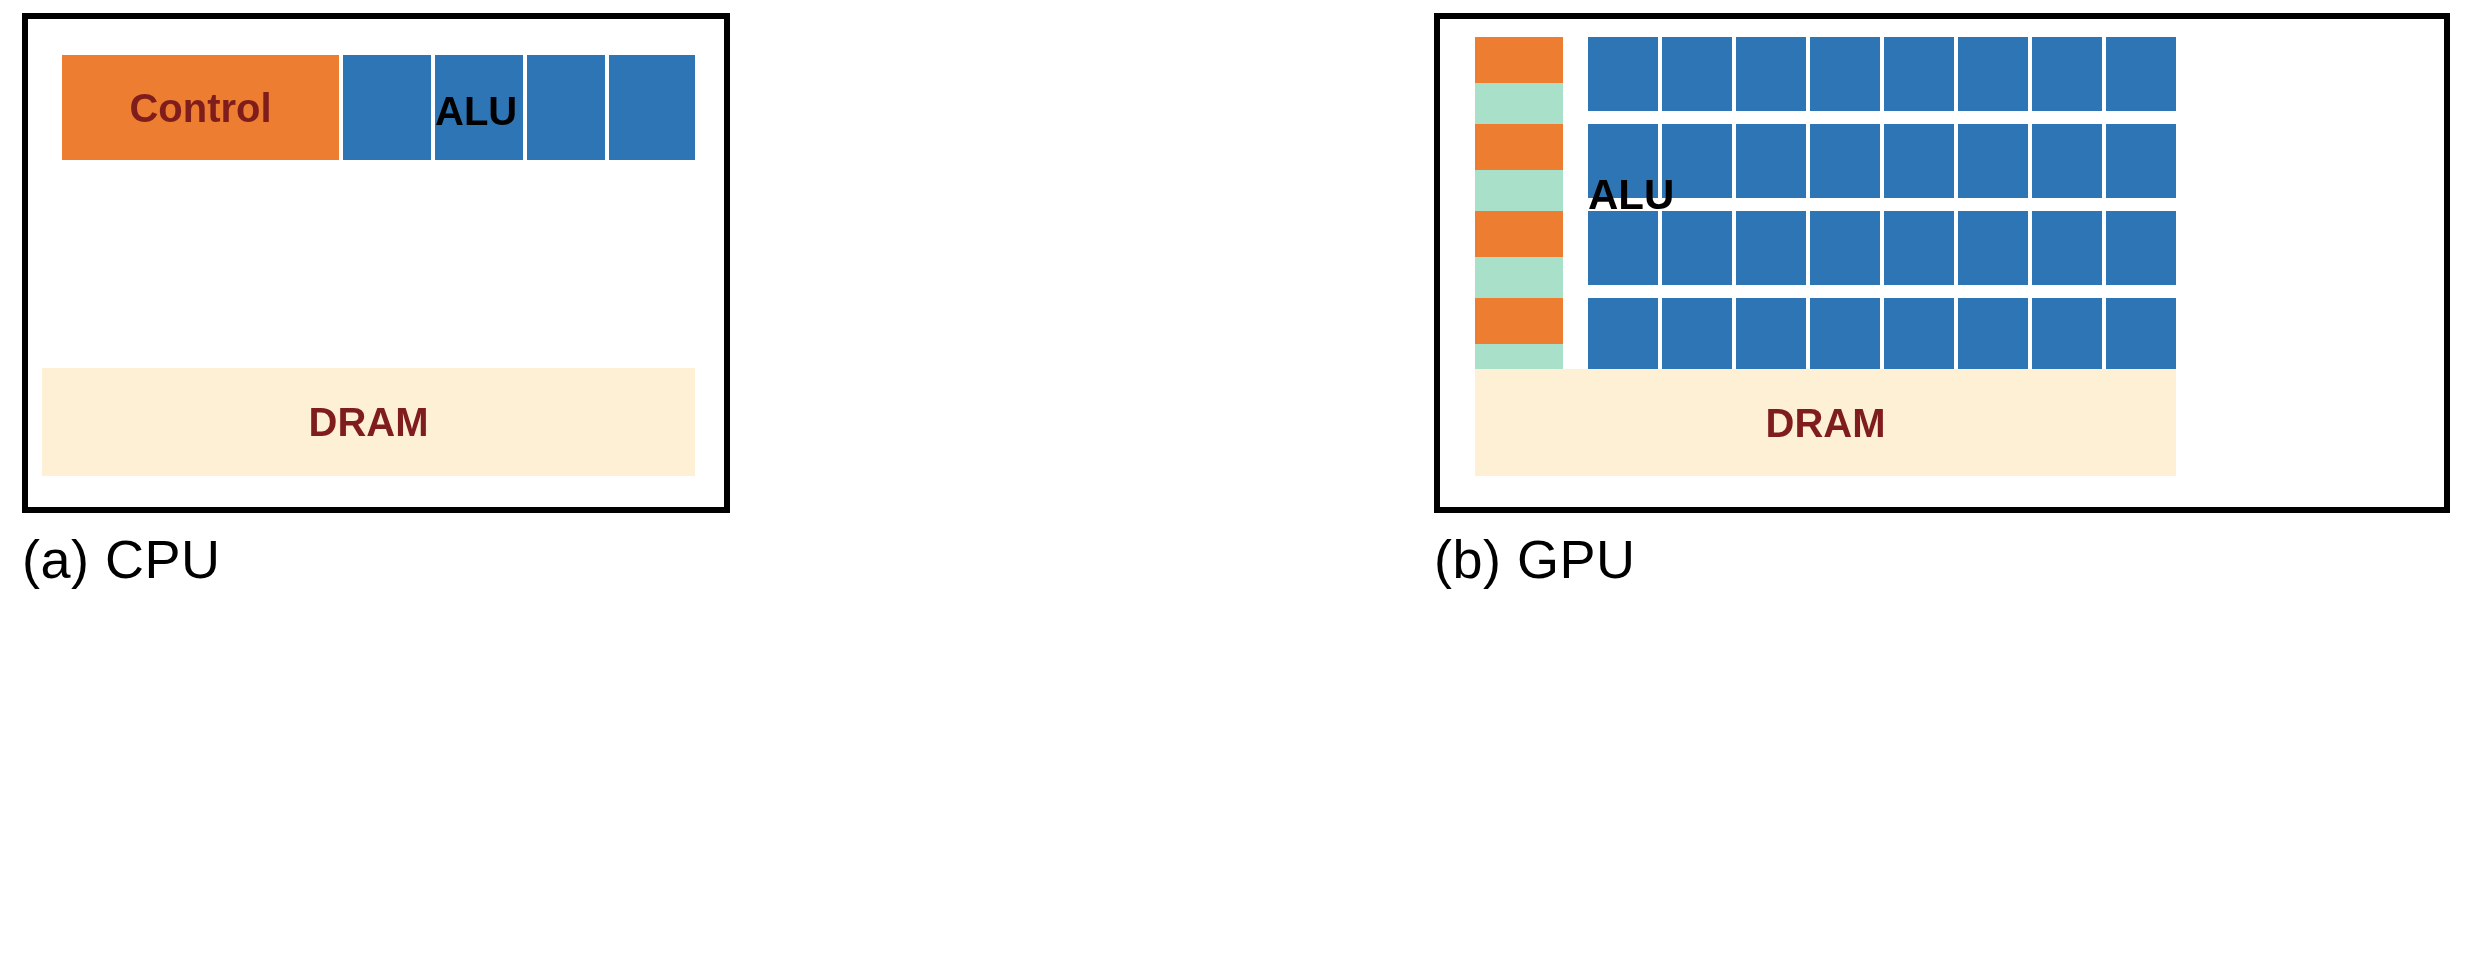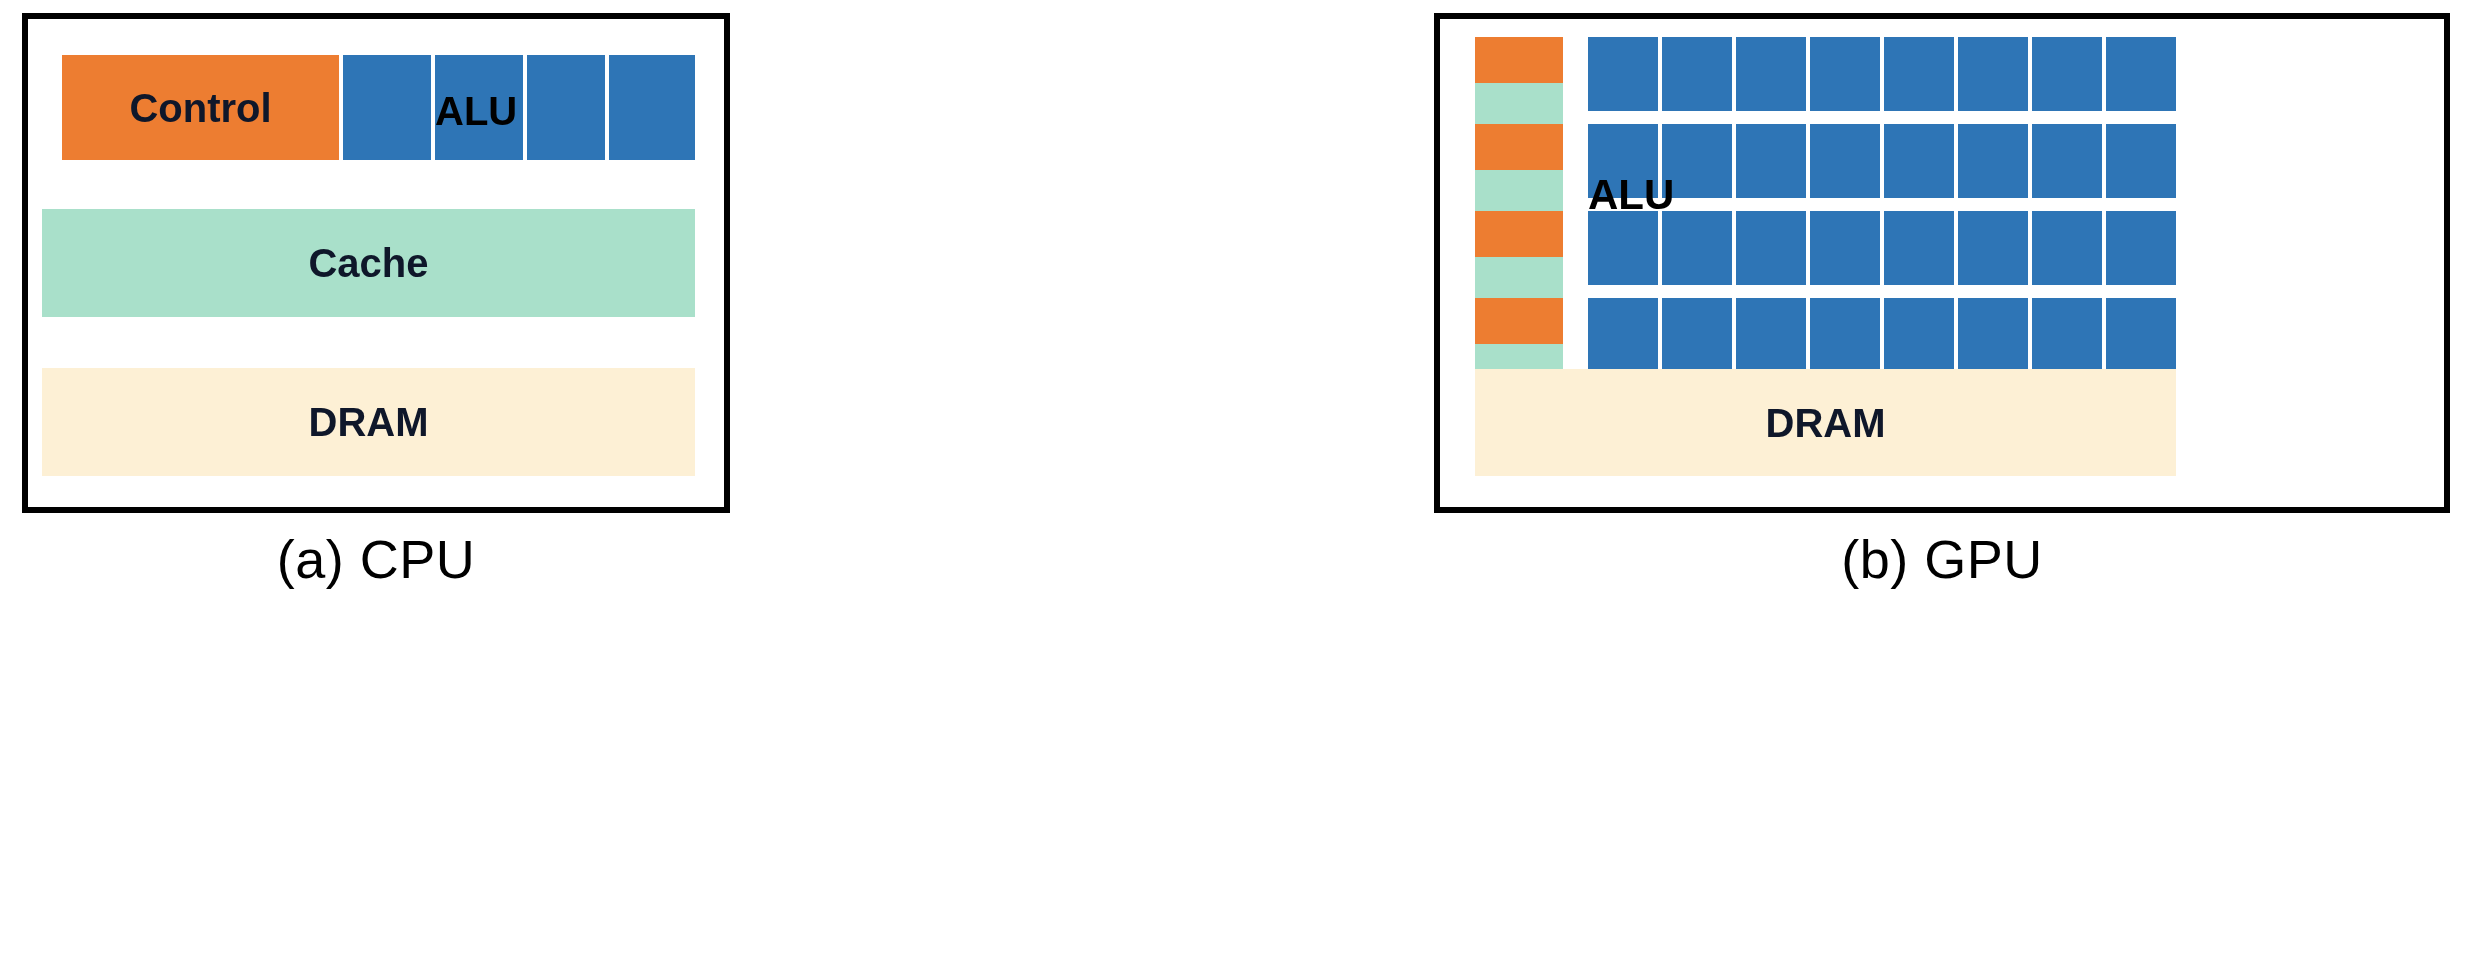--- a/index.html
+++ b/index.html
@@ -13,21 +13,21 @@
     background:#ffffff;
     border:6px solid #000000;
     box-sizing:border-box;
   }
   #cpu-panel { left:22px;  top:13px; width:708px; height:500px; }
   #gpu-panel { left:1434px; top:13px; width:1016px; height:500px; }
 
   
   .caption {
     position:absolute;
-    text-align:center;
+    text-align:left;
     font-size:54px;
     font-weight:400;
     color:#000000;
     font-family:"Liberation Sans", sans-serif;
     letter-spacing:0.5px;
     white-space:nowrap;
   }
   #cpu-caption { left:22px;  top:528px; width:708px; }
   #gpu-caption { left:1434px; top:528px; width:1016px; }
 
@@ -35,21 +35,21 @@
   .blk {
     position:absolute;
     box-sizing:border-box;
     display:flex;
     align-items:center;
     justify-content:center;
   }
   .blk .lbl {
     font-family:"Liberation Sans", sans-serif;
     font-weight:bold;
-    color:#0f172a;
+    color:#7f1d1d;
     line-height:1;
     white-space:nowrap;
   }
 
   
   .float-label {
     position:absolute;
     font-family:"Liberation Sans", sans-serif;
     font-weight:bold;
     color:#000000;
@@ -70,23 +70,20 @@
       <span class="lbl" style="font-size:40px;">Control</span>
     </div>
 
     <div class="blk" style="left:315px; top:36px; width:88px; height:105px; background:#2E75B6;"></div>
     <div class="blk" style="left:407px; top:36px; width:88px; height:105px; background:#2E75B6;"></div>
     <div class="blk" style="left:499px; top:36px; width:78px; height:105px; background:#2E75B6;"></div>
     <div class="blk" style="left:581px; top:36px; width:86px; height:105px; background:#2E75B6;"></div>
 
     <div class="float-label" style="left:407px; top:72px; width:170px; font-size:40px;">ALU</div>
 
-    <div class="blk" style="left:14px; top:190px; width:653px; height:108px; background:#A9E0CA;">
-      <span class="lbl" style="font-size:40px;">Cache</span>
-    </div>
 
     <div class="blk" style="left:14px; top:349px; width:653px; height:108px; background:#FDF0D5;">
       <span class="lbl" style="font-size:40px;">DRAM</span>
     </div>
 
   </div>
 
   <div class="caption" id="cpu-caption">(a) CPU</div>
 
   <div class="panel" id="gpu-panel">

